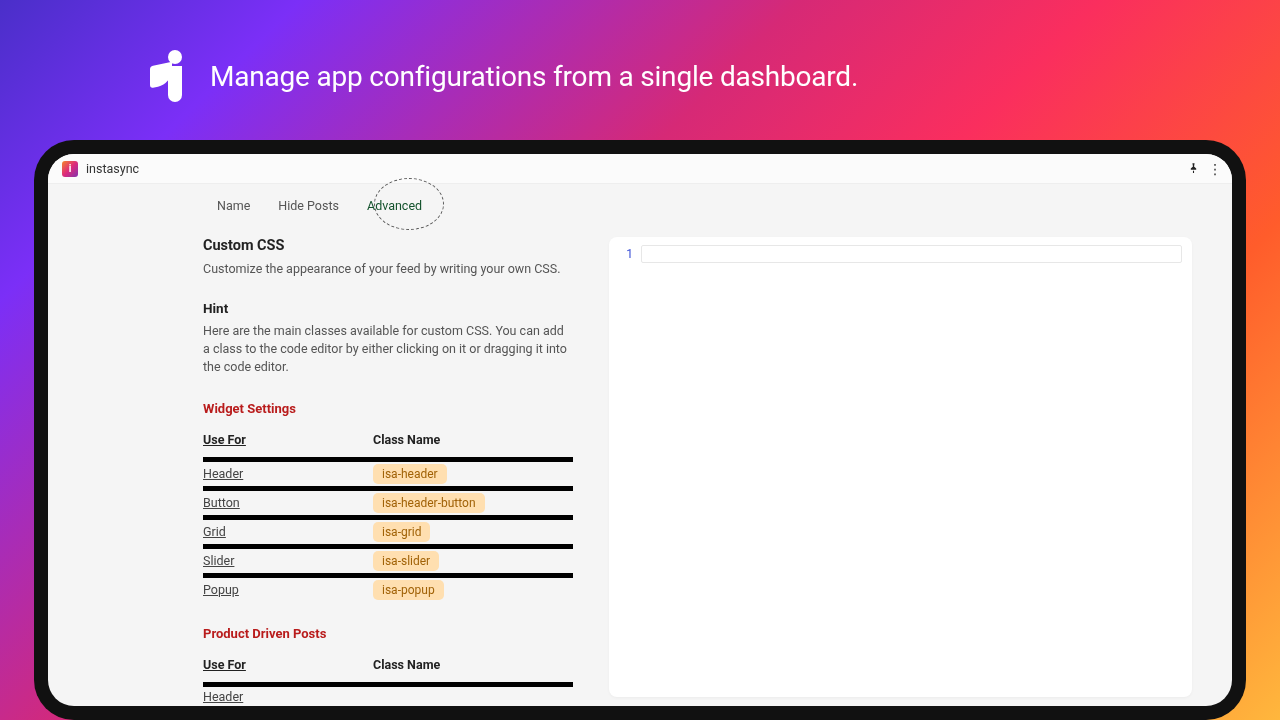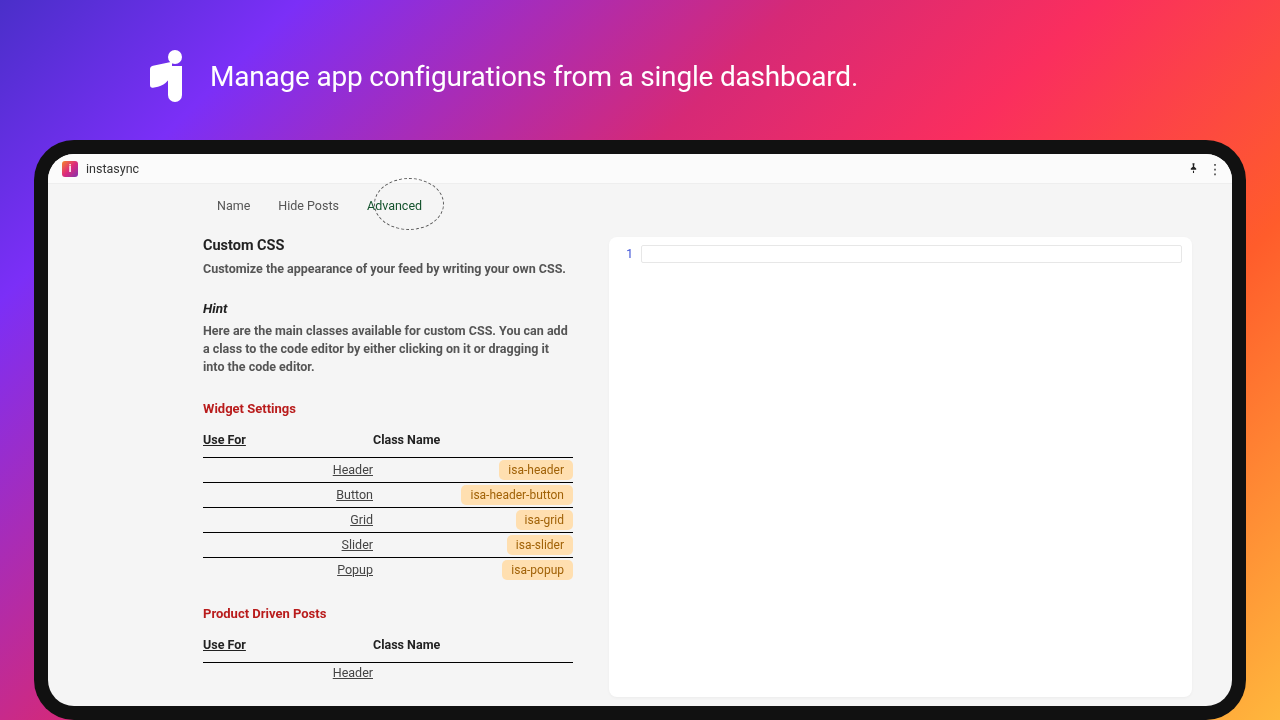--- a/index.html
+++ b/index.html
@@ -51,27 +51,27 @@
   .tab-ring {
     position:absolute; width:70px; height:52px; border:1.5px dashed #555; border-radius:50%;
     left: 326px; top: -6px; pointer-events:none;
   }
 
   .main { flex:1; display:flex; padding: 0 0 0 0; }
   .left { width: 555px; padding: 6px 30px 0 155px; }
   .right { flex:1; padding: 10px 40px 0 6px; }
 
   .h-section { font-size: 14.5px; font-weight: 700; color:#222; margin-top: 4px; }
-  .desc { font-size: 12.5px; color:#555; margin-top: 6px; line-height:1.45;font-weight:bold; }
-  .h-sub { font-size: 13.5px; font-weight:700; color:#222; margin-top: 22px; font-style: italic; }
+  .desc { font-size: 12.5px; color:#555; margin-top: 6px; line-height:1.45; }
+  .h-sub { font-size: 13.5px; font-weight:700; color:#222; margin-top: 22px; }
   .h-group { font-size: 13px; font-weight:700; color:#b91c1c; margin-top: 24px; margin-bottom: 8px; }
 
   table { width: 100%; border-collapse: collapse; }
   th { text-align:left; font-size:12.5px; font-weight:700; color:#222; padding: 8px 0 10px 0; }
-  td { font-size:12.5px; color:#444; padding: 2px 0; border-top: 1px solid #000000; text-align: right; }
+  td { font-size:12.5px; color:#444; padding: 2px 0; border-top: 5px solid #000000; }
   th:first-child, td:first-child { width: 170px; text-decoration: underline; }
   .chip {
     display:inline-block; background:#ffdfb0; color:#a16207;
     font-size:12px; padding: 3px 9px; border-radius: 5px; cursor:pointer;
   }
 
   .editor {
     background:#fff; border-radius: 8px; min-height: 460px;
     box-shadow: 0 1px 3px rgba(0,0,0,0.04);
     padding: 8px 10px;

